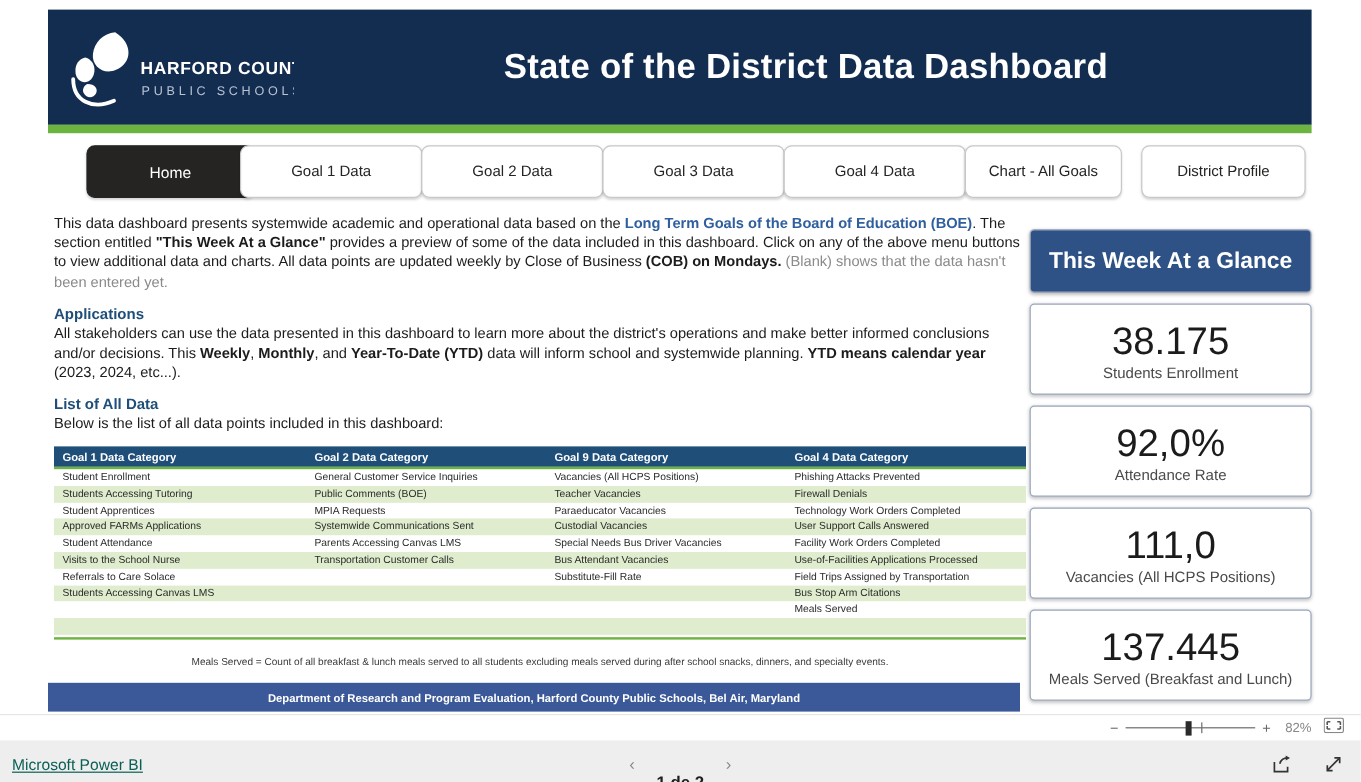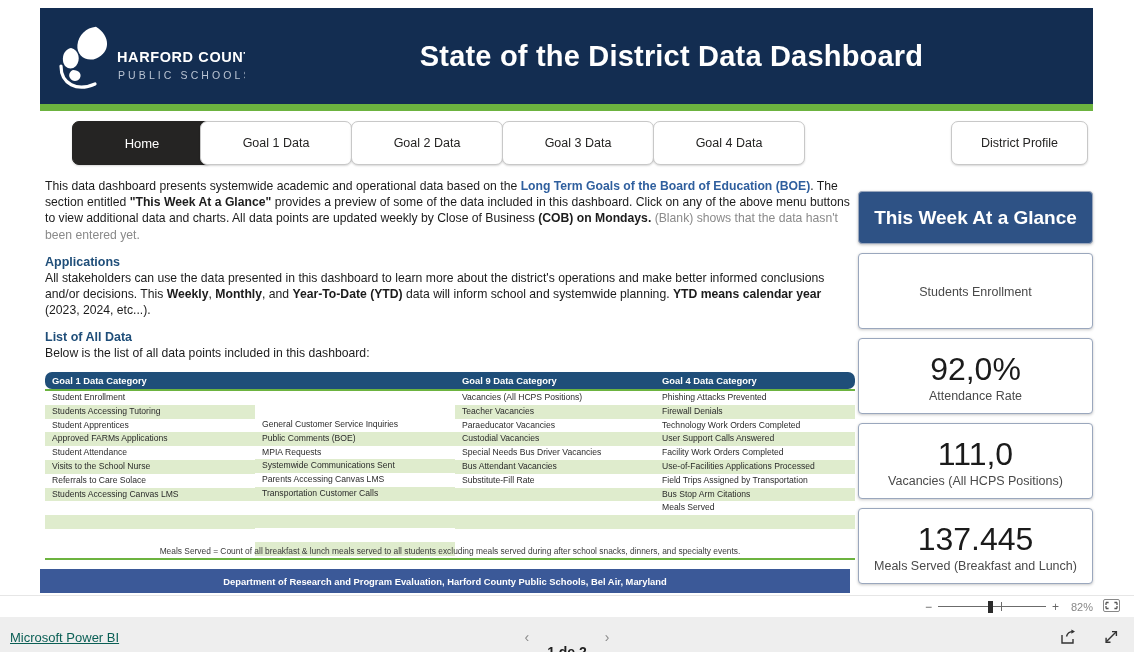--- a/index.html
+++ b/index.html
@@ -64,37 +64,37 @@
   .sec-body {
     color: #1c1c1c; font-size: 12.2px; line-height: 16.2px;
   }
   .sec-body b { font-weight: bold; }
   .link { color: #2f5f9e; font-weight: bold; }
   .muted { color: #8a8a8a; }
 
   
   .tbl { position: absolute; left: 5px; top: 364px; width: 810px; }
   .tbl-head {
-    display: flex; background: #1f4e79; height: 17px; align-items: center; border-radius: 7px;
+    display: flex; background: #1f4e79; height: 17px; align-items: center;
   }
   .tbl-head div {
     color:#ffffff; font-size:9.4px; font-weight:bold; padding-left:7px;
   }
   .tbl-accent { height: 2px; background: #6cb33f; }
   .tbl-body { display: flex; }
   .col { }
   .cell {
     font-size: 8.6px; color: #2b2b2b; height: 13.8px;
     line-height: 13.8px; padding-left: 7px; white-space: nowrap; overflow: hidden;
   }
   .cell.alt { background: #dfeccd; }
   .cell.blank { }
   .tbl-foot { height: 2px; background: #6cb33f; margin-top: 2px; }
 
-  .c1 { width: 210px; } .c2 { width: 200px; margin-top: 27px; } .c3 { width: 200px; } .c4 { width: 200px; }
+  .c1 { width: 210px; } .c2 { width: 200px; } .c3 { width: 200px; } .c4 { width: 200px; }
 
   .note {
     position: absolute; left: 5px; top: 538px; width: 810px;
     text-align: center; font-size: 8.4px; color: #3a3a3a;
   }
   .footer-bar {
     position: absolute; left: 0; top: 561px; width: 810px; height: 24px;
     background: #3b5998; display: flex; align-items: center; justify-content: center;
     color: #ffffff; font-size: 9.4px; font-weight: bold;
   }
@@ -179,20 +179,23 @@
           <span>Goal 1 Data</span>
         </div>
         <div class="nav-btn" style="left: 311px; width: 152px;">
           <span>Goal 2 Data</span>
         </div>
         <div class="nav-btn" style="left: 462px; width: 152px;">
           <span>Goal 3 Data</span>
         </div>
         <div class="nav-btn" style="left: 613px; width: 152px;">
           <span>Goal 4 Data</span>
+        </div>
+        <div class="nav-btn" style="left: 764px; width: 131px;">
+          <span>Chart - All Goals</span>
         </div>
         <div class="nav-btn" style="left: 911px; width: 137px;">
           <span>District Profile</span>
         </div>
       </div>
 
     <div class="content">
       <div class="sec-body">
         <span>This data dashboard presents systemwide academic and operational data based on the </span><span class="link">Long Term Goals of the Board of Education (BOE)</span><span>. The section entitled </span><b>"This Week At a Glance"</b><span> provides a preview of some of the data included in this dashboard. Click on any of the above menu buttons to view additional data and charts. All data points are updated weekly by Close of Business </span><b>(COB) on Mondays.</b><span class="muted"> (Blank) shows that the data hasn't been entered yet.</span>
       </div>
@@ -266,20 +269,21 @@
         </div>
       <div class="tbl-foot"></div>
     </div>
 
     <div class="note">Meals Served = Count of all breakfast &amp; lunch meals served to all students excluding meals served during after school snacks, dinners, and specialty events.</div>
     <div class="footer-bar">Department of Research and Program Evaluation, Harford County Public Schools, Bel Air, Maryland</div>
 
     <div class="kpi-col">
       <div class="kpi-title">This Week At a Glance</div>
     <div class="kpi-card">
+          <div class="kpi-value">38.175</div>
           <div class="kpi-label">Students Enrollment</div>
         </div>
         <div class="kpi-card">
           <div class="kpi-value">92,0%</div>
           <div class="kpi-label">Attendance Rate</div>
         </div>
         <div class="kpi-card">
           <div class="kpi-value">111,0</div>
           <div class="kpi-label">Vacancies (All HCPS Positions)</div>
         </div>

